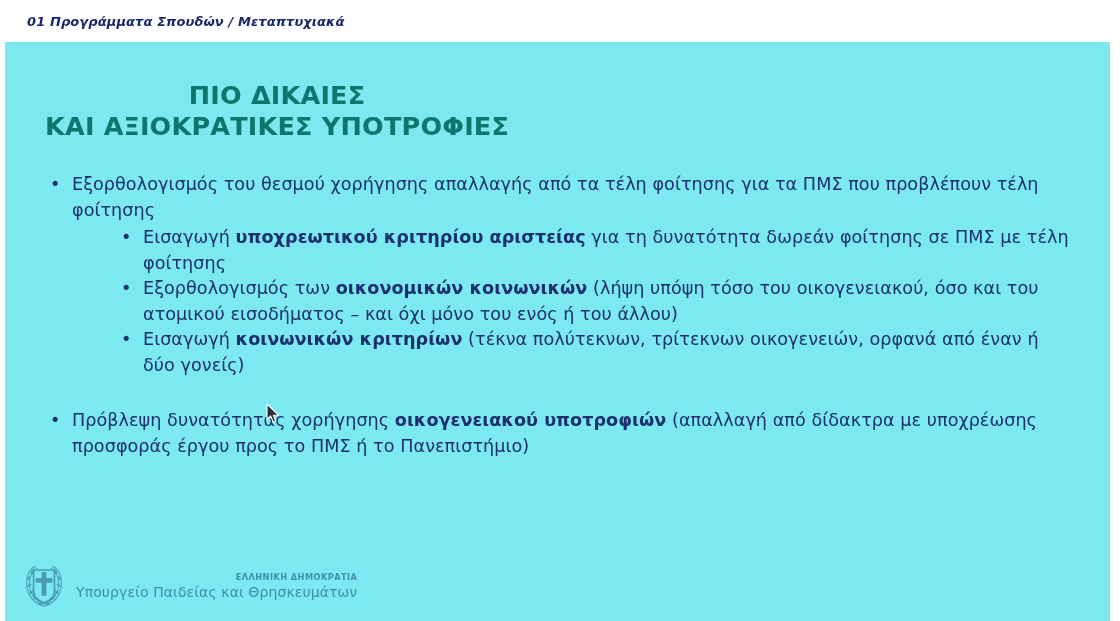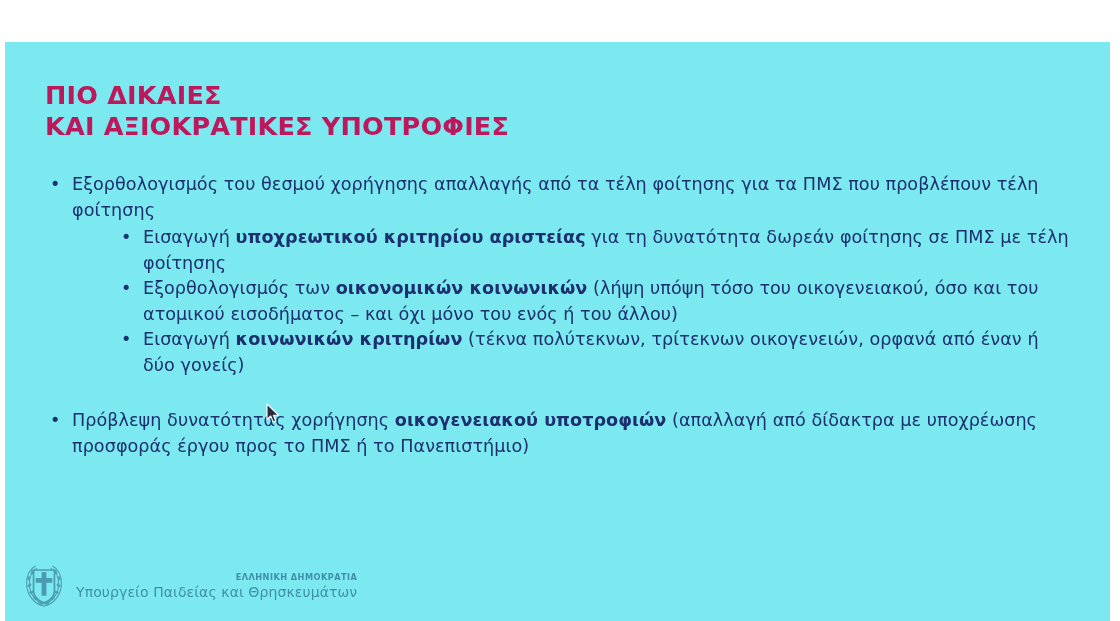--- a/index.html
+++ b/index.html
@@ -69,25 +69,26 @@
     top: 42px;
     width: 1105px;
     height: 579px;
     background: #7ce8ef;
   }
 
   .title {
     position: absolute;
     left: 40px;
     top: 38px;
-    color: #be185d;
+    color: #0f766e;
     font-size: 25.5px;
     font-weight: 700;
     line-height: 31px;
     letter-spacing: 0.2px;
+    text-align: center;
   }
   .title-line { display: block; white-space: nowrap; }
 
   .content {
     position: absolute;
     left: 40px;
     top: 129px;
     width: 1030px;
   }
 
@@ -177,20 +178,23 @@
     height: 21px;
     pointer-events: none;
   }
 </style>
 </head>
 <body>
 
 <div id="slide">
 
   <div class="header">
+    <div class="header-crumb">
+      <span>01 Προγράμματα Σπουδών / Μεταπτυχιακά</span>
+    </div>
   </div>
 
   <div class="stage">
 
     <div class="title">
       <span class="title-line">ΠΙΟ ΔΙΚΑΙΕΣ</span>
       <span class="title-line">ΚΑΙ ΑΞΙΟΚΡΑΤΙΚΕΣ ΥΠΟΤΡΟΦΙΕΣ</span>
     </div>
 
     <div class="content">

